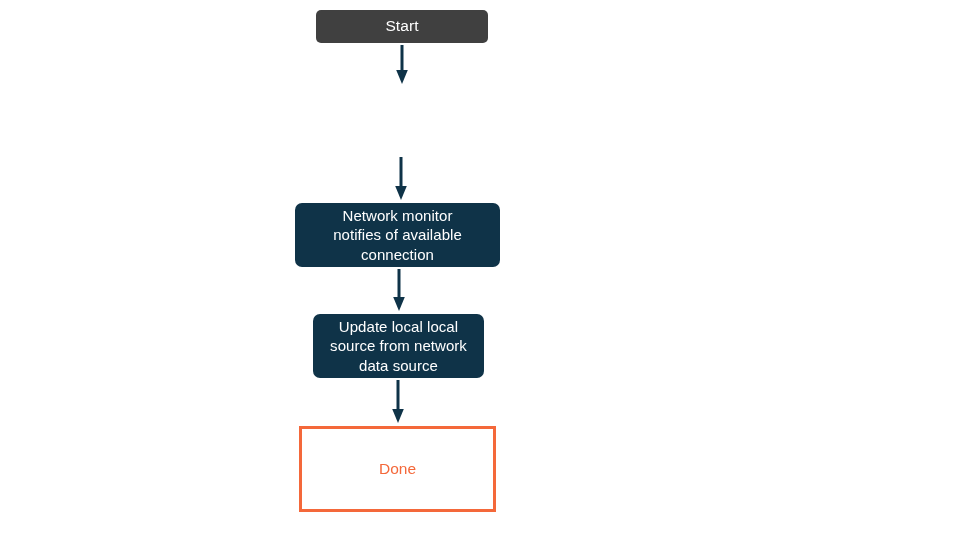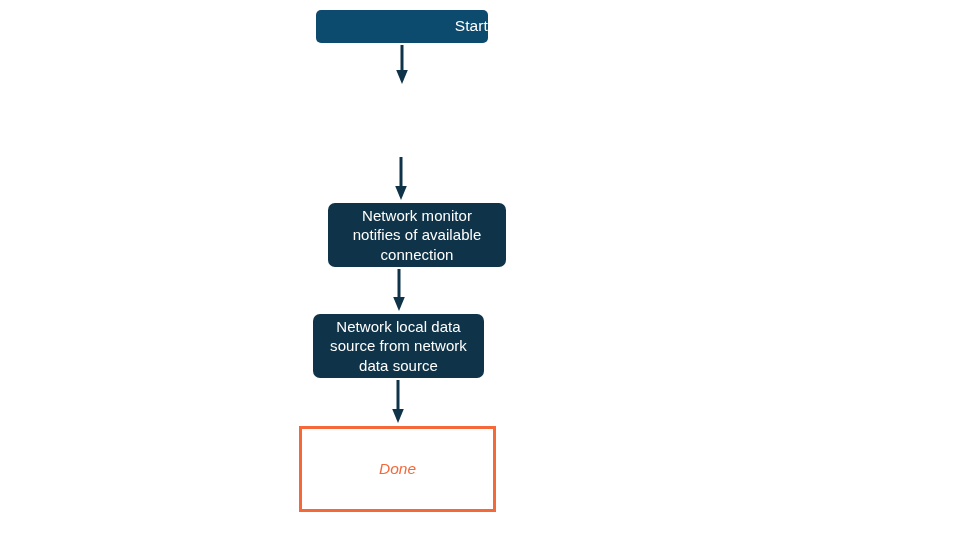--- a/index.html
+++ b/index.html
@@ -32,27 +32,26 @@
     text-align: center;
   }
   .node .node-label {
     display: block;
     white-space: pre-line;
     line-height: 1.30;
   }
 
   
   .node-start {
-    background: #0c4a6e;
+    background: #404040;
     border-radius: 5px;
     color: #ffffff;
     font-size: 15.5px;
     font-weight: 400;
     letter-spacing: .1px;
-    justify-content: flex-end;
   }
 
   
   .node-process {
     background: #0f3348;
     border-radius: 7px;
     color: #ffffff;
     font-size: 15px;
     font-weight: 400;
     letter-spacing: .05px;
@@ -92,43 +91,43 @@
   </div>
 
 
   <div class="connector" style="left:393px; top:157px; width:16px; height:44px;">
     <svg width="16" height="44" viewBox="0 0 16 44" aria-hidden="true">
       <line x1="8" y1="0" x2="8" y2="29" stroke="#0f3348" stroke-width="3"></line>
       <polygon points="8,43 2.2,29 13.8,29" fill="#0f3348"></polygon>
     </svg>
   </div>
 
-  <div class="node node-process" style="left:328px; top:203px; width:178px; height:64px;">
+  <div class="node node-process" style="left:295px; top:203px; width:205px; height:64px;">
     <span class="node-label">Network monitor
 notifies of available
 connection</span>
   </div>
 
   <div class="connector" style="left:391px; top:269px; width:16px; height:43px;">
     <svg width="16" height="43" viewBox="0 0 16 43" aria-hidden="true">
       <line x1="8" y1="0" x2="8" y2="28" stroke="#0f3348" stroke-width="3"></line>
       <polygon points="8,42 2.2,28 13.8,28" fill="#0f3348"></polygon>
     </svg>
   </div>
 
   <div class="node node-process" style="left:313px; top:314px; width:171px; height:64px;">
-    <span class="node-label">Network local data
+    <span class="node-label">Update local local
 source from network
 data source</span>
   </div>
 
   <div class="connector" style="left:390px; top:380px; width:16px; height:44px;">
     <svg width="16" height="44" viewBox="0 0 16 44" aria-hidden="true">
       <line x1="8" y1="0" x2="8" y2="29" stroke="#0f3348" stroke-width="3"></line>
       <polygon points="8,43 2.2,29 13.8,29" fill="#0f3348"></polygon>
     </svg>
   </div>
 
-  <div class="node node-done" style="left:299px; top:426px; width:197px; height:86px;font-style:italic;">
+  <div class="node node-done" style="left:299px; top:426px; width:197px; height:86px;">
     <span class="node-label">Done</span>
   </div>
 
 </div>
 
 </body></html>

